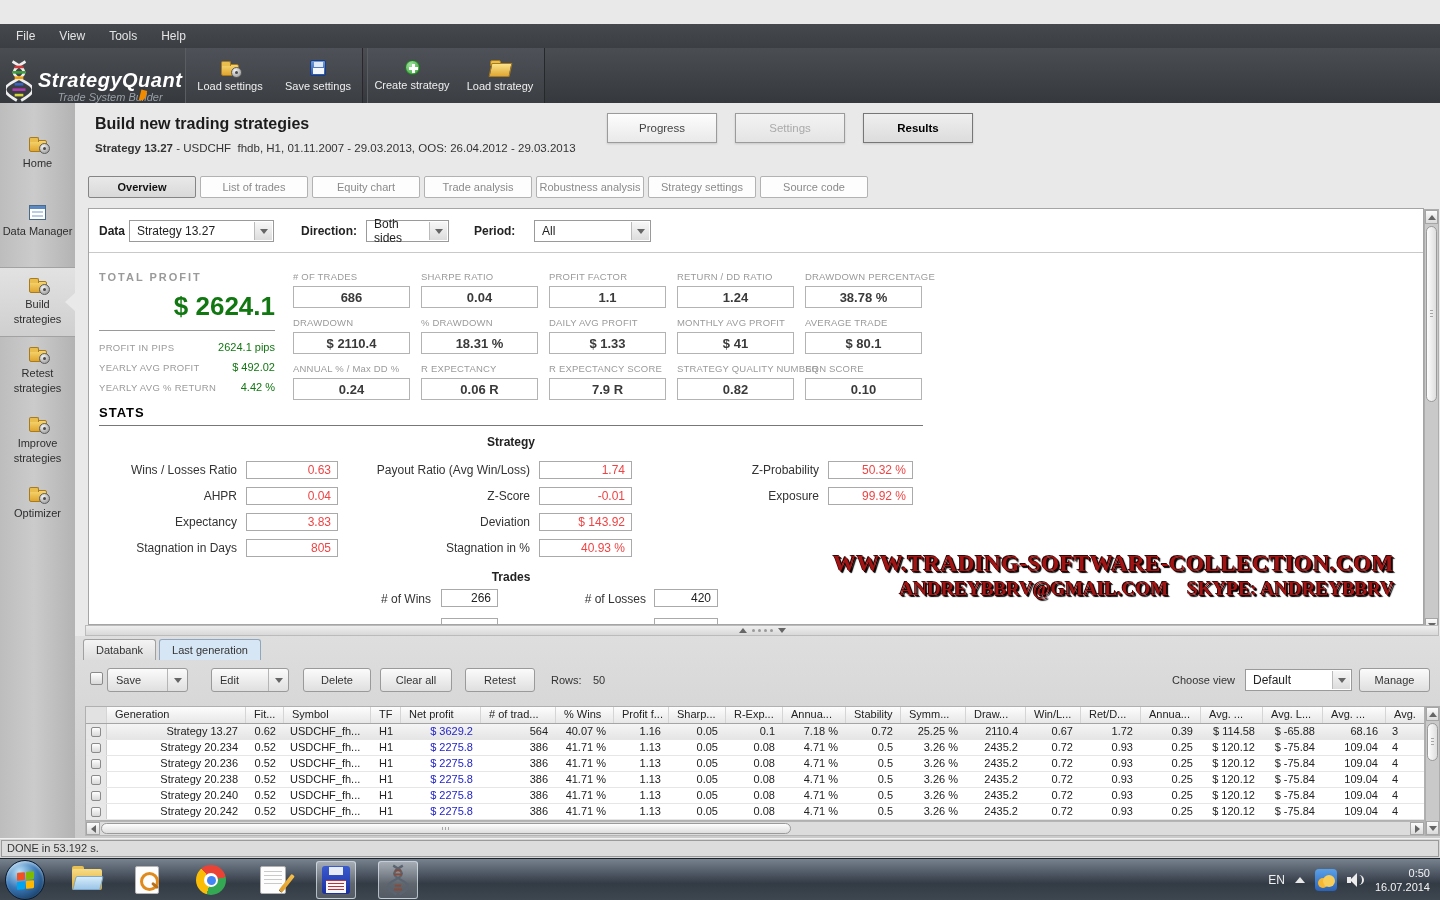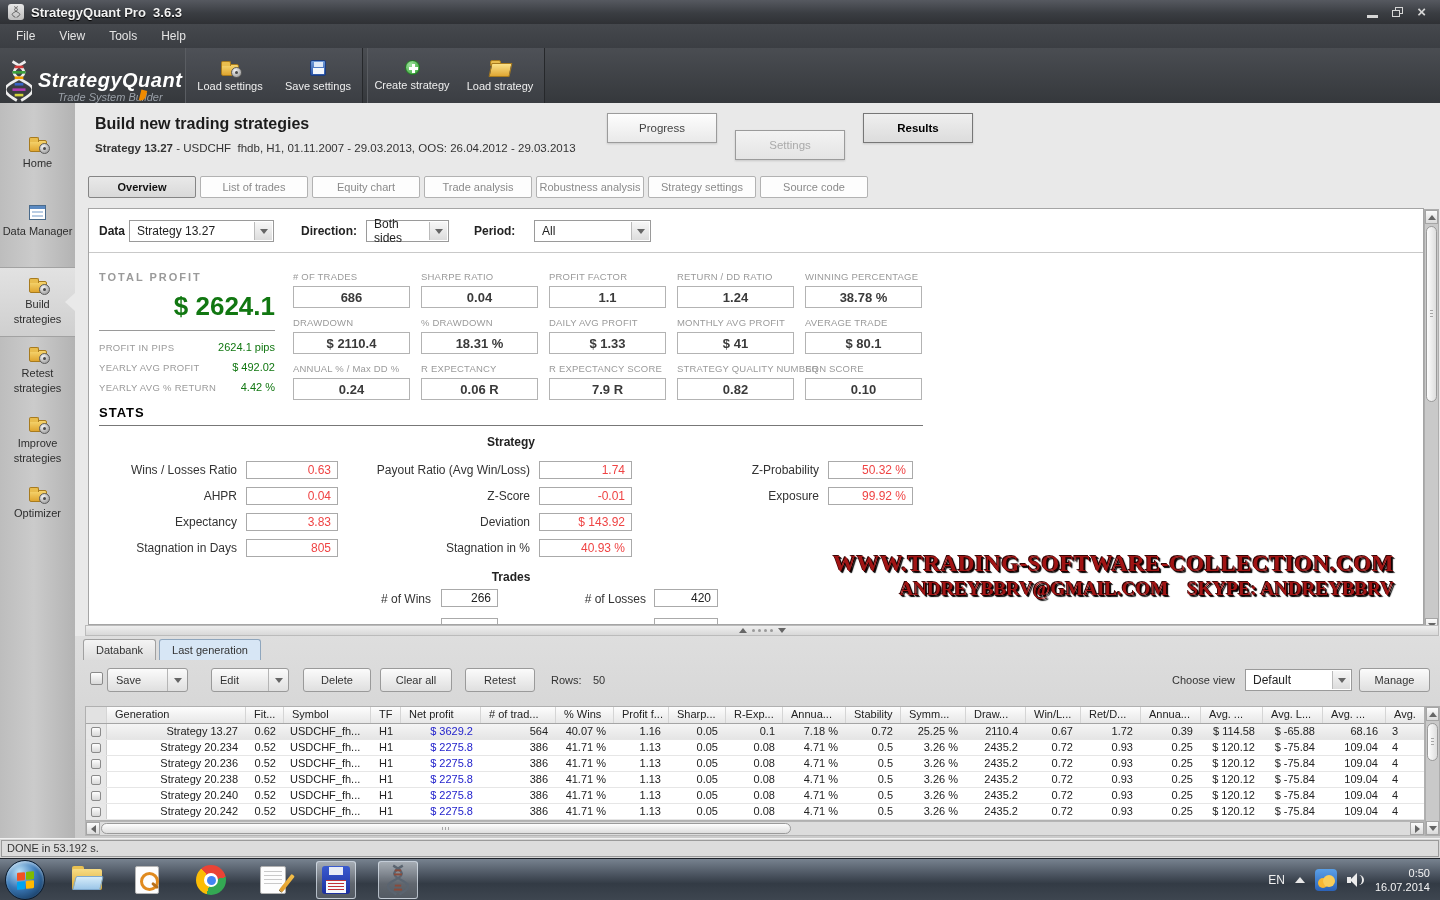--- a/index.html
+++ b/index.html
@@ -78,21 +78,21 @@
     background:repeating-linear-gradient(180deg,#b9cde4 0 2px,#fff 2px 4px);}
 
   
   .page-title{position:absolute;left:95px;top:115px;font-size:16px;font-weight:bold;color:#1c1c1c;}
   .page-subtitle{position:absolute;left:95px;top:142px;font-size:11.5px;color:#333;white-space:pre;}
   .page-subtitle b{font-weight:bold;}
   .nav-btns{position:absolute;left:607px;top:113px;display:flex;gap:18px;}
   .nav-btn{width:110px;height:30px;background:linear-gradient(#fdfdfd,#e9e9e9);
     border:1px solid #9b9b9b;box-shadow:0 1px 2px rgba(0,0,0,.15);display:flex;align-items:center;justify-content:center;
     font-size:11.5px;color:#444;cursor:pointer;}
-  .nav-btn.disabled{color:#aaa;background:linear-gradient(#f3f3f3,#e4e4e4);margin-top:17px;}
+  .nav-btn.disabled{color:#aaa;background:linear-gradient(#f3f3f3,#e4e4e4);}
   .nav-btn.active{font-weight:bold;color:#000;background:linear-gradient(#efefef,#dcdcdc);border-color:#777;}
 
   .result-tabs{position:absolute;left:88px;top:176px;display:flex;gap:4px;}
   .rtab{width:108px;height:22px;background:#fdfdfd;border:1px solid #b2b2b2;border-radius:2px;
     display:flex;align-items:center;justify-content:center;font-size:11px;color:#8a8a8a;cursor:pointer;white-space:nowrap;}
   .rtab.selected{background:linear-gradient(#e9e9e9,#d9d9d9);border-color:#858585;color:#111;font-weight:bold;}
 
   
   .panel{position:absolute;left:88px;top:208px;width:1336px;height:417px;background:#fff;
     border:1px solid #a5a5a5;overflow:hidden;}
@@ -261,37 +261,20 @@
     border-right:2px solid #ececec;border-radius:0 7px 7px 0;}
   .tray-clock{text-align:right;font-size:11px;line-height:14px;color:#f4f4f4;padding-right:4px;cursor:default;}
 
   .helix-sm{width:12px;height:12px;}
 </style>
 </head>
 <body>
 
 <div id="app">
 
-  <div class="titlebar">
-    <span class="app-ico">
-      <svg class="helix-sm" viewBox="0 0 24 40">
-        <path d="M6 2 C20 10,20 14,8 20 C-4 26,-4 30,10 38" fill="none" stroke="#555" stroke-width="3"></path>
-        <path d="M18 2 C4 10,4 14,16 20 C28 26,28 30,14 38" fill="none" stroke="#555" stroke-width="3"></path>
-      </svg>
-    </span>
-    <span class="ttl">StrategyQuant Pro  3.6.3</span>
-    <span class="win-controls">
-      <span class="wc wc-min"></span>
-      <span class="wc wc-restore">
-          <span></span>
-          <span></span>
-        </span>
-      <span class="wc wc-close">×</span>
-    </span>
-  </div>
 
   <div class="menubar">
 
   <span class="menu-item">File</span>
       <span class="menu-item">View</span>
       <span class="menu-item">Tools</span>
       <span class="menu-item">Help</span>
     </div>
 
   <div class="toolbar">
@@ -460,21 +443,21 @@
           <div class="metric-label">PROFIT FACTOR</div>
           <div class="metric-box">1.1</div>
         </div>
 
         <div class="metric-cell">
           <div class="metric-label">RETURN / DD RATIO</div>
           <div class="metric-box">1.24</div>
         </div>
 
         <div class="metric-cell">
-          <div class="metric-label">WINNING PERCENTAGE</div>
+          <div class="metric-label">DRAWDOWN PERCENTAGE</div>
           <div class="metric-box">38.78 %</div>
         </div>
 
         <div class="metric-cell">
           <div class="metric-label">DRAWDOWN</div>
           <div class="metric-box">$ 2110.4</div>
         </div>
 
         <div class="metric-cell">
           <div class="metric-label">% DRAWDOWN</div>

